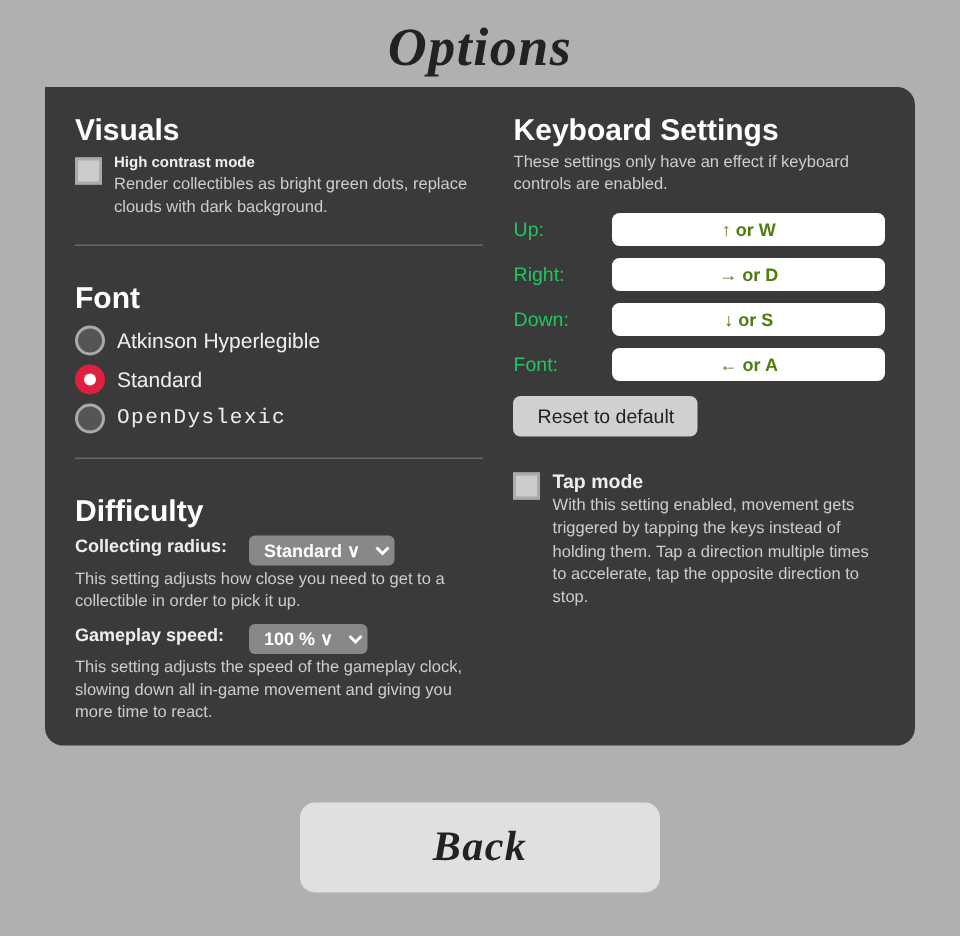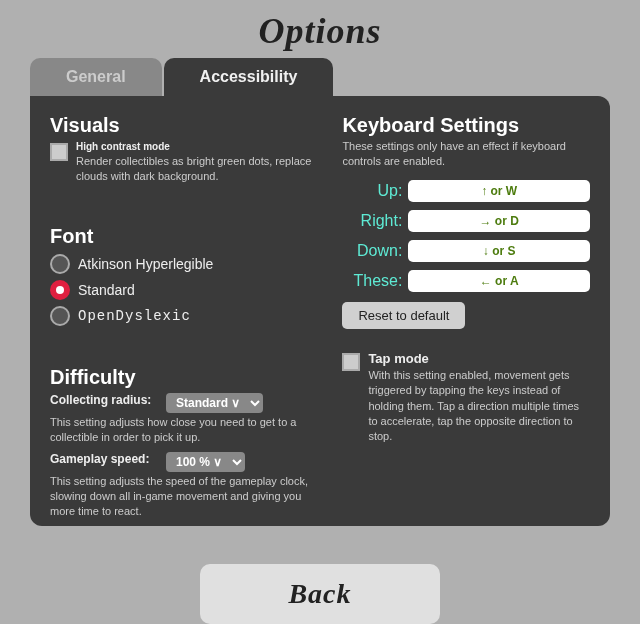--- a/index.html
+++ b/index.html
@@ -209,23 +209,23 @@
       line-height: 1.4;
     }
     .key-grid {
       display: grid;
       grid-template-columns: 60px 1fr;
       gap: 8px 6px;
       align-items: center;
       margin-bottom: 10px;
     }
     .key-dir-label {
-      font-size: 16px;
-      color: #5eead4;
-      text-align: right;
+      font-size: 13px;
+      color: #22c55e;
+      text-align: left;
     }
     .key-badge {
       background: #fff;
       color: #4d7c0f;
       font-size: 12px;
       font-weight: bold;
       border-radius: 5px;
       padding: 4px 12px;
       display: inline-block;
       text-align: center;
@@ -286,24 +286,20 @@
       background: #666;
       margin: 6px 0;
     }
   </style>
 </head>
 <body>
 
 <div class="page-wrapper">
   <div class="title">Options</div>
 
-  <div class="tabs-row">
-    <button class="tab tab-general">General</button>
-    <button class="tab tab-accessibility">Accessibility</button>
-  </div>
 
   <div class="main-panel">
 
     <div class="left-col">
 
       <div>
         <div class="section-title">Visuals</div>
         <div class="checkbox-row">
           <div class="checkbox-box"></div>
           <div>
@@ -363,21 +359,21 @@
         <div class="key-grid">
           <div class="key-dir-label">Up:</div>
           <div class="key-badge">↑ or W</div>
 
           <div class="key-dir-label">Right:</div>
           <div class="key-badge">→ or D</div>
 
           <div class="key-dir-label">Down:</div>
           <div class="key-badge">↓ or S</div>
 
-          <div class="key-dir-label">These:</div>
+          <div class="key-dir-label">Font:</div>
           <div class="key-badge">← or A</div>
         </div>
 
         <button class="reset-btn">Reset to default</button>
       </div>
 
       <div>
         <div class="tap-mode-row">
           <div class="checkbox-box"></div>
           <div>

